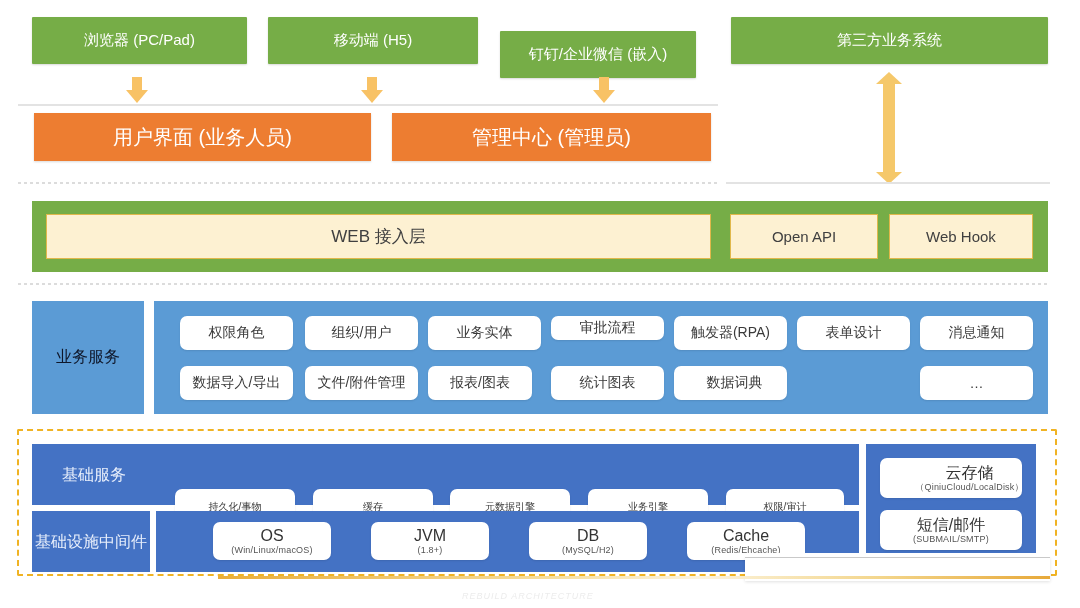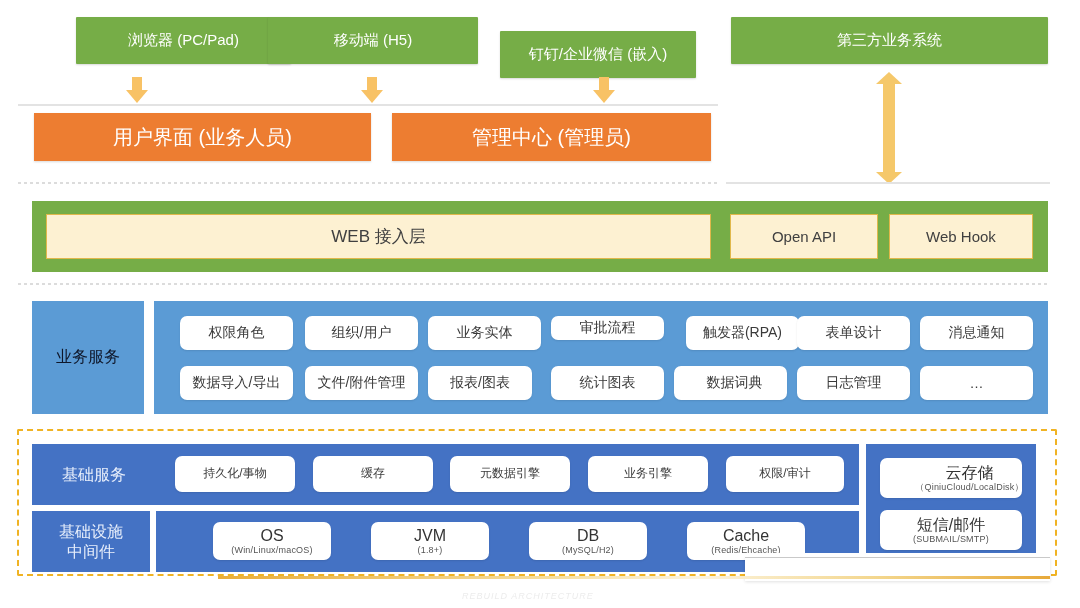--- a/index.html
+++ b/index.html
@@ -79,42 +79,42 @@
   .dash-wrap{border:2px dashed #F0B323;border-radius:2px;}
   .base-label{background:#4472C4;color:#e7eefb;font-size:16px;line-height:1.25;}
   .base-band{background:#4472C4;}
   .chip2{
     background:#ffffff;border-radius:7px;color:#3a3a3a;
     box-shadow:0 1px 2px rgba(0,0,0,.10);
     flex-direction:column;line-height:1.15;
   }
   .chip2 .t1{font-size:16px;color:#333;}
   .chip2 .t2{font-size:9px;color:#555;letter-spacing:.2px;}
-  .chip2.plain{font-size:12px;}
+  .chip2.plain{font-size:10px;margin-top:33px;}
   .right-col{background:#4472C4;}
 
   
   .overlay{
     background:#ffffff;
     border-top:1px solid #c9c9c9;
     box-shadow:0 1px 3px rgba(0,0,0,.12);
   }
 
   
   .watermark{
     color:#ececec;font-size:9px;font-style:italic;letter-spacing:1px;
     white-space:nowrap;
   }
 </style>
 </head>
 <body>
 
 <div id="stage">
 
-  <div class="abs ctr client-box" style="left:32px;top:17px;width:215px;height:47px;margin-left:44px;">
+  <div class="abs ctr client-box" style="left:32px;top:17px;width:215px;height:47px;">
     <span>浏览器 (PC/Pad)</span>
   </div>
   <div class="abs ctr client-box" style="left:268px;top:17px;width:210px;height:47px;">
     <span>移动端 (H5)</span>
   </div>
   <div class="abs ctr client-box" style="left:500px;top:31px;width:196px;height:47px;">
     <span>钉钉/企业微信 (嵌入)</span>
   </div>
   <div class="abs ctr client-box" style="left:731px;top:17px;width:317px;height:47px;">
     <span>第三方业务系统</span>
@@ -175,21 +175,21 @@
   </div>
   <div class="abs ctr chip" style="left:305px;top:316px;width:113px;height:34px;">
     <span>组织/用户</span>
   </div>
   <div class="abs ctr chip" style="left:428px;top:316px;width:113px;height:34px;">
     <span>业务实体</span>
   </div>
   <div class="abs ctr chip" style="left:551px;top:316px;width:113px;height:24px;">
     <span>审批流程</span>
   </div>
-  <div class="abs ctr chip" style="left:674px;top:316px;width:113px;height:34px;margin-left:12px;">
+  <div class="abs ctr chip" style="left:674px;top:316px;width:113px;height:34px;">
     <span>触发器(RPA)</span>
   </div>
   <div class="abs ctr chip" style="left:797px;top:316px;width:113px;height:34px;">
     <span>表单设计</span>
   </div>
   <div class="abs ctr chip" style="left:920px;top:316px;width:113px;height:34px;">
     <span>消息通知</span>
   </div>
 
   <div class="abs ctr chip" style="left:180px;top:366px;width:113px;height:34px;">
@@ -200,23 +200,20 @@
   </div>
   <div class="abs ctr chip" style="left:428px;top:366px;width:104px;height:34px;">
     <span>报表/图表</span>
   </div>
   <div class="abs ctr chip" style="left:551px;top:366px;width:113px;height:34px;">
     <span>统计图表</span>
   </div>
   <div class="abs ctr chip" style="left:674px;top:366px;width:113px;height:34px;padding-left:8px;">
     <span>数据词典</span>
   </div>
-  <div class="abs ctr chip" style="left:797px;top:366px;width:113px;height:34px;">
-    <span>日志管理</span>
-  </div>
   <div class="abs ctr chip" style="left:920px;top:366px;width:113px;height:34px;">
     <span>…</span>
   </div>
 
   <div class="abs dash-wrap" style="left:17px;top:429px;width:1040px;height:147px;"></div>
 
   <div class="abs ctr base-label" style="left:32px;top:444px;width:124px;height:61px;">
     <span>基础服务</span>
   </div>
   <div class="abs base-band" style="left:156px;top:444px;width:703px;height:61px;"></div>
@@ -230,21 +227,21 @@
   <div class="abs ctr chip2 plain" style="left:450px;top:456px;width:120px;height:36px;">
     <span>元数据引擎</span>
   </div>
   <div class="abs ctr chip2 plain" style="left:588px;top:456px;width:120px;height:36px;">
     <span>业务引擎</span>
   </div>
   <div class="abs ctr chip2 plain" style="left:726px;top:456px;width:118px;height:36px;">
     <span>权限/审计</span>
   </div>
 
-  <div class="abs ctr base-label" style="left:32px;top:511px;width:118px;height:61px;flex-direction:column;">
+  <div class="abs ctr base-label" style="left:32px;top:511px;width:118px;height:61px;">
     <span>基础设施</span>
     <span>中间件</span>
   </div>
   <div class="abs base-band" style="left:156px;top:511px;width:703px;height:61px;"></div>
 
   <div class="abs ctr chip2" style="left:213px;top:522px;width:118px;height:38px;">
     <span class="t1">OS</span>
     <span class="t2">(Win/Linux/macOS)</span>
   </div>
   <div class="abs ctr chip2" style="left:371px;top:522px;width:118px;height:38px;">

